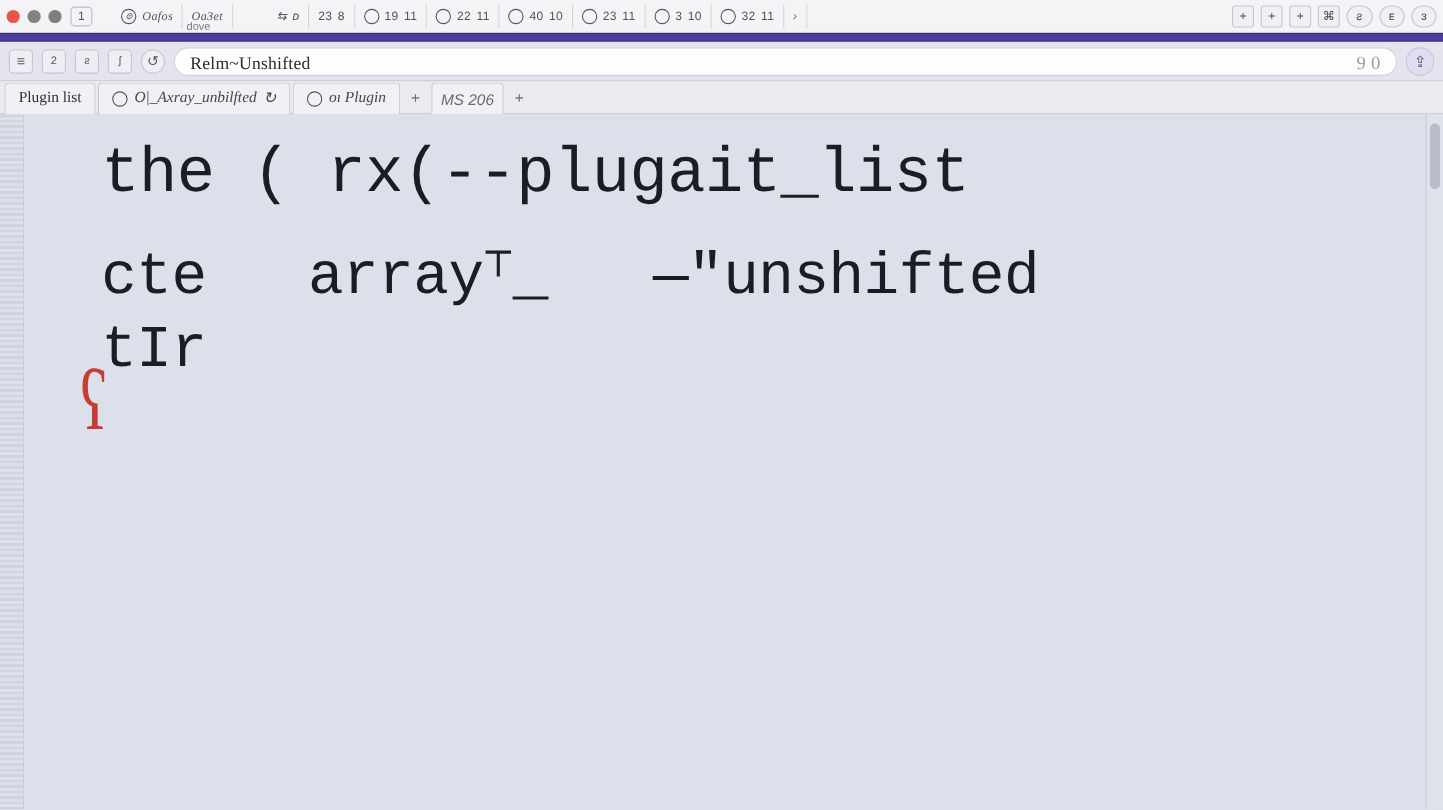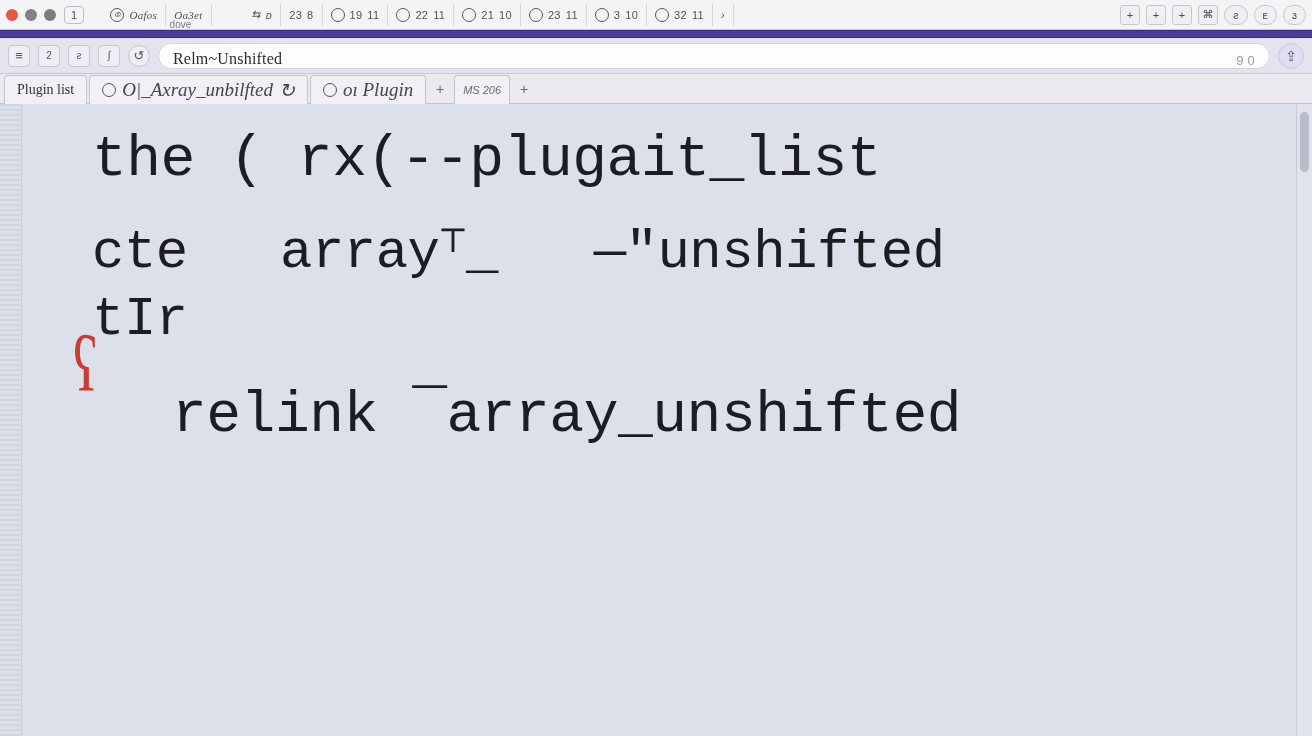--- a/index.html
+++ b/index.html
@@ -70,21 +70,21 @@
     font-size:13px; color:#57575f; cursor:pointer;
   }
   .addr-ctl.small { font-size:10px;}
   .addr-ctl.round { border-radius:50%; }
   .omnibox {
     flex:1; height:26px; background:#fdfdfe; border:1px solid #d4d2df;
     border-radius: 14px; display:flex; align-items:flex-end; padding:0 14px;
     color:#2b2b30; font-family: Georgia, "Times New Roman", serif;
     font-size: 16px; letter-spacing:.2px;
   }
-  .omnibox .tail { margin-left:auto; font-size:13px; color:#9a99a6; font-family:Liberation Sans, sans-serif; }
+  .omnibox .tail { margin-left:auto; font-size:17px; color:#9a99a6; font-family:Liberation Serif, serif; }
   .addr-right {
     width:26px; height:26px; border-radius:50%;
     background:#e0ddf0; border:1px solid #cac5e1;
     display:flex;align-items:center;justify-content:center;
     color:#5b5478; font-size:14px; cursor:pointer;
   }
 
   
   .doctabs {
     height: 30px;
@@ -94,25 +94,25 @@
     padding-left:4px; gap:2px;
     font-size:14px;
   }
   .doctab {
     display:flex; align-items:center; gap:6px; padding:0 12px;
     border:1px solid #c4c4ce; border-bottom:none;
     background:#f0f0f5; border-radius:4px 4px 0 0;
     font-family: Georgia, serif; color:#2f2f37;
     cursor:pointer; position:relative; top:1px;text-align:center;
   }
-  .doctab.inner { font-size:19px; color:#454552; font-style:italic;}
+  .doctab.inner { font-size:14px; color:#454552; font-style:italic;}
   .doctab .favicon {
     width:14px;height:14px;border-radius:50%;border:1.5px solid #555; display:inline-block;
   }
-  .doctab.mini { font-size:11px; color:#6a6a76; padding:0 8px; font-style: italic; font-family:Arial;}
+  .doctab.mini { font-size:14px; color:#6a6a76; padding:0 8px; font-style: italic; font-family:Arial;}
   .doctabs .plus {
     width:24px; display:flex;align-items:center;justify-content:center;
     color:#6a6a76; font-size:14px; cursor:pointer;
   }
 
   
   .editor {
     flex:1; display:flex; background:#dbe0ea;
     position:relative; overflow:hidden;
   }
@@ -192,21 +192,21 @@
       <span class="num">19</span>
       <span class="num">11</span>
     </div>
     <div class="bt-tab">
       <span class="favicon"></span>
       <span class="num">22</span>
       <span class="num">11</span>
     </div>
     <div class="bt-tab">
       <span class="favicon"></span>
-      <span class="num">21</span>
+      <span class="num">40</span>
       <span class="num">10</span>
     </div>
     <div class="bt-tab">
       <span class="favicon"></span>
       <span class="num">23</span>
       <span class="num">11</span>
     </div>
     <div class="bt-tab">
       <span class="favicon"></span>
       <span class="num">3</span>
@@ -306,21 +306,20 @@
       <div class="col1">
         <pre class="small">cte</pre>
         <pre class="small">tIr</pre>
       </div>
       <div>
         <pre class="small">array⸆_   —"unshifted</pre>
       </div>
     </div>
 
     <div style="height:26px"></div>
-    <pre style="margin-left:80px">relink ¯array_unshifted</pre>
 
     <span class="redmark">ʕ</span>
   </div>
 
   <div class="right-scroll">
     <div class="thumb"></div>
   </div>
 </div>
 
 </body></html>

